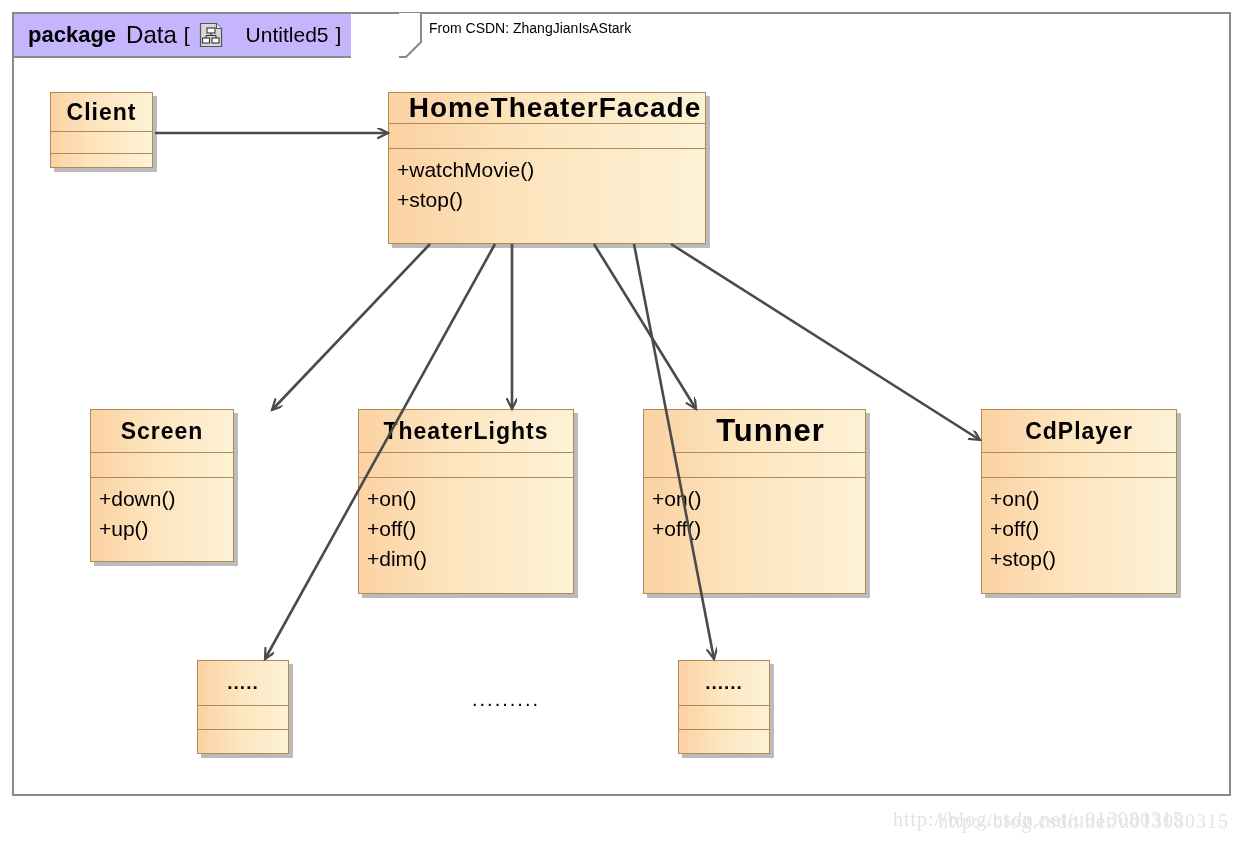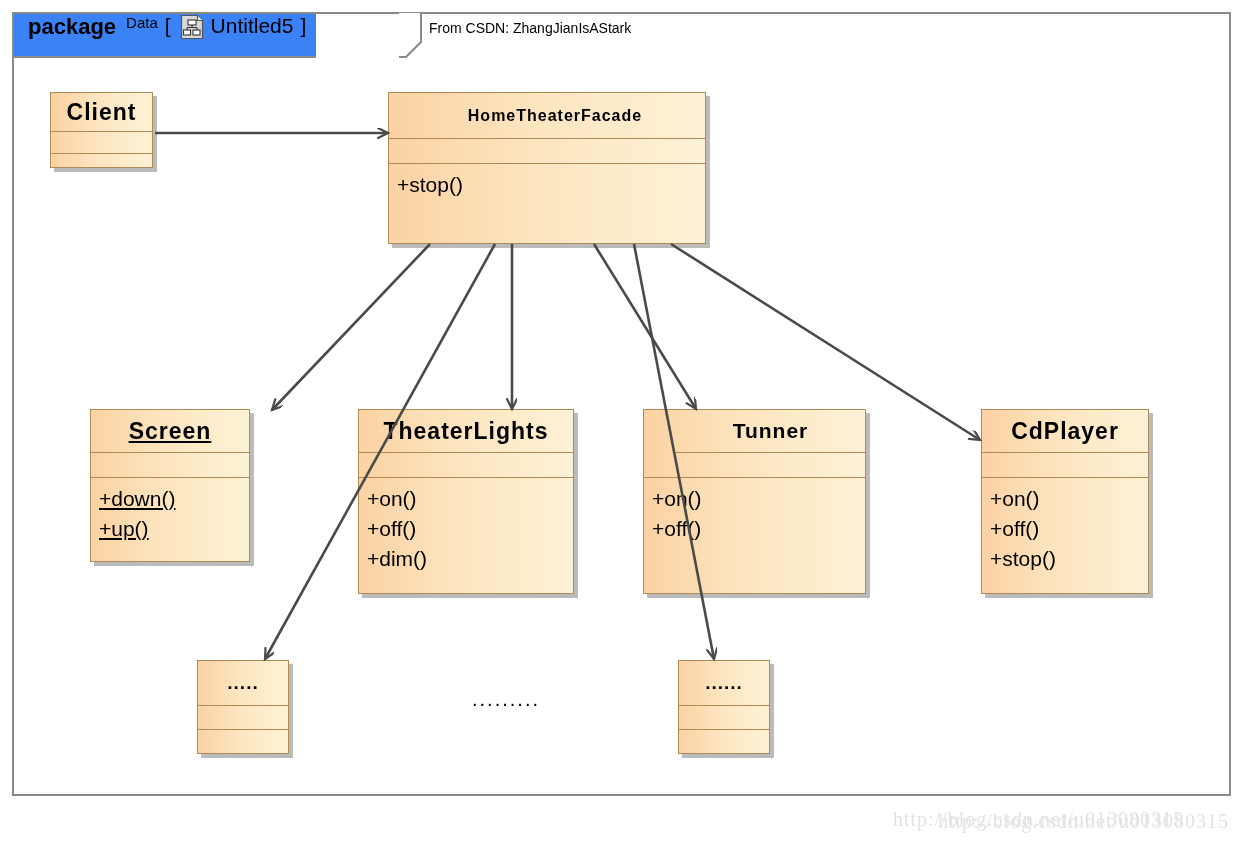--- a/index.html
+++ b/index.html
@@ -28,47 +28,47 @@
   }
 
   
   #package-tab {
     position: absolute;
     left: 12px;
     top: 12px;
     height: 46px;
     box-sizing: border-box;
     display: flex;
-    align-items: flex-start;
-    background: #3b82f6;
+    align-items: center;
+    background: #c4b5fd;
     padding: 0 10px 0 14px;
     border-left: 2px solid #8a8a8a;
     border-top: 2px solid #8a8a8a;
     border-bottom: 2px solid #8a8a8a;
   }
   #package-tab .kw {
     font-weight: bold;
     font-size: 22px;
     color: #000;
     letter-spacing: 0px;
   }
   #package-tab .pkgname {
-    font-size: 15px;
+    font-size: 24px;
     color: #000;
     margin-left: 10px;
   }
   #package-tab .brk {
     font-size: 21px;
     color: #000;
     margin-left: 7px;
   }
   #package-tab .diagname {
     font-size: 21px;
     color: #000;
-    margin-left: 6px;
+    margin-left: 22px;
   }
   .tab-clip {
     position: absolute;
     left: 399px;
     top: 12px;
     width: 24px;
     height: 46px;
   }
   .note-label {
     position: absolute;
@@ -191,56 +191,57 @@
 
 <div class="note-label">From CSDN: ZhangJianIsAStark</div>
 
 <div class="uml-class" id="cls-client" style="left:50px; top:92px; width:103px; height:76px;">
   <div class="title-row" style="height:39px; font-size:23px;">Client</div>
   <div class="attr-row" style="height:22px;"></div>
   <div class="ops-row" style="height:22px;"></div>
 </div>
 
 <div class="uml-class" id="cls-facade" style="left:388px; top:92px; width:318px; height:152px;">
-  <div class="title-row" style="height:46px; font-size:16px;padding-left:16px;">HomeTheaterFacade</div>
-  <div class="attr-row" style="height:25px;"></div>
-  <div class="ops-row">
+  <div class="title-row" style="height:31px; font-size:28px;padding-left:16px;">HomeTheaterFacade</div>
+  <div class="attr-row" style="height:25px;"></div>
+  <div class="ops-row">
+    <div class="op">+watchMovie()</div>
     <div class="op">+stop()</div>
   </div>
 </div>
 
-<div class="uml-class" id="cls-screen" style="left:90px; top:409px; width:160px; height:153px;text-decoration:underline;">
+<div class="uml-class" id="cls-screen" style="left:90px; top:409px; width:144px; height:153px;">
   <div class="title-row" style="height:43px; font-size:23px;">Screen</div>
   <div class="attr-row" style="height:25px;"></div>
   <div class="ops-row">
     <div class="op">+down()</div>
     <div class="op">+up()</div>
   </div>
 </div>
 
 <div class="uml-class" id="cls-lights" style="left:358px; top:409px; width:216px; height:185px;">
   <div class="title-row" style="height:43px; font-size:23px;">TheaterLights</div>
   <div class="attr-row" style="height:25px;"></div>
   <div class="ops-row">
     <div class="op">+on()</div>
     <div class="op">+off()</div>
     <div class="op">+dim()</div>
   </div>
 </div>
 
 <div class="uml-class" id="cls-tunner" style="left:643px; top:409px; width:223px; height:185px;">
-  <div class="title-row" style="height:43px; font-size:21px;margin-left:32px;">Tunner</div>
+  <div class="title-row" style="height:43px; font-size:31px;margin-left:32px;">Tunner</div>
   <div class="attr-row" style="height:25px;"></div>
   <div class="ops-row">
     <div class="op">+on()</div>
     <div class="op">+off()</div>
   </div>
 </div>
 
-<div class="uml-class" id="cls-cd" style="left:981px; top:409px; width:168px; height:185px;">
+<div class="uml-class" id="cls-cd" style="left:981px; top:409px; width:196px; height:185px;">
   <div class="title-row" style="height:43px; font-size:23px;">CdPlayer</div>
   <div class="attr-row" style="height:25px;"></div>
   <div class="ops-row">
     <div class="op">+on()</div>
     <div class="op">+off()</div>
     <div class="op">+stop()</div>
   </div>
 </div>
 
 <div class="uml-class" id="cls-more-left" style="left:197px; top:660px; width:92px; height:94px;">

